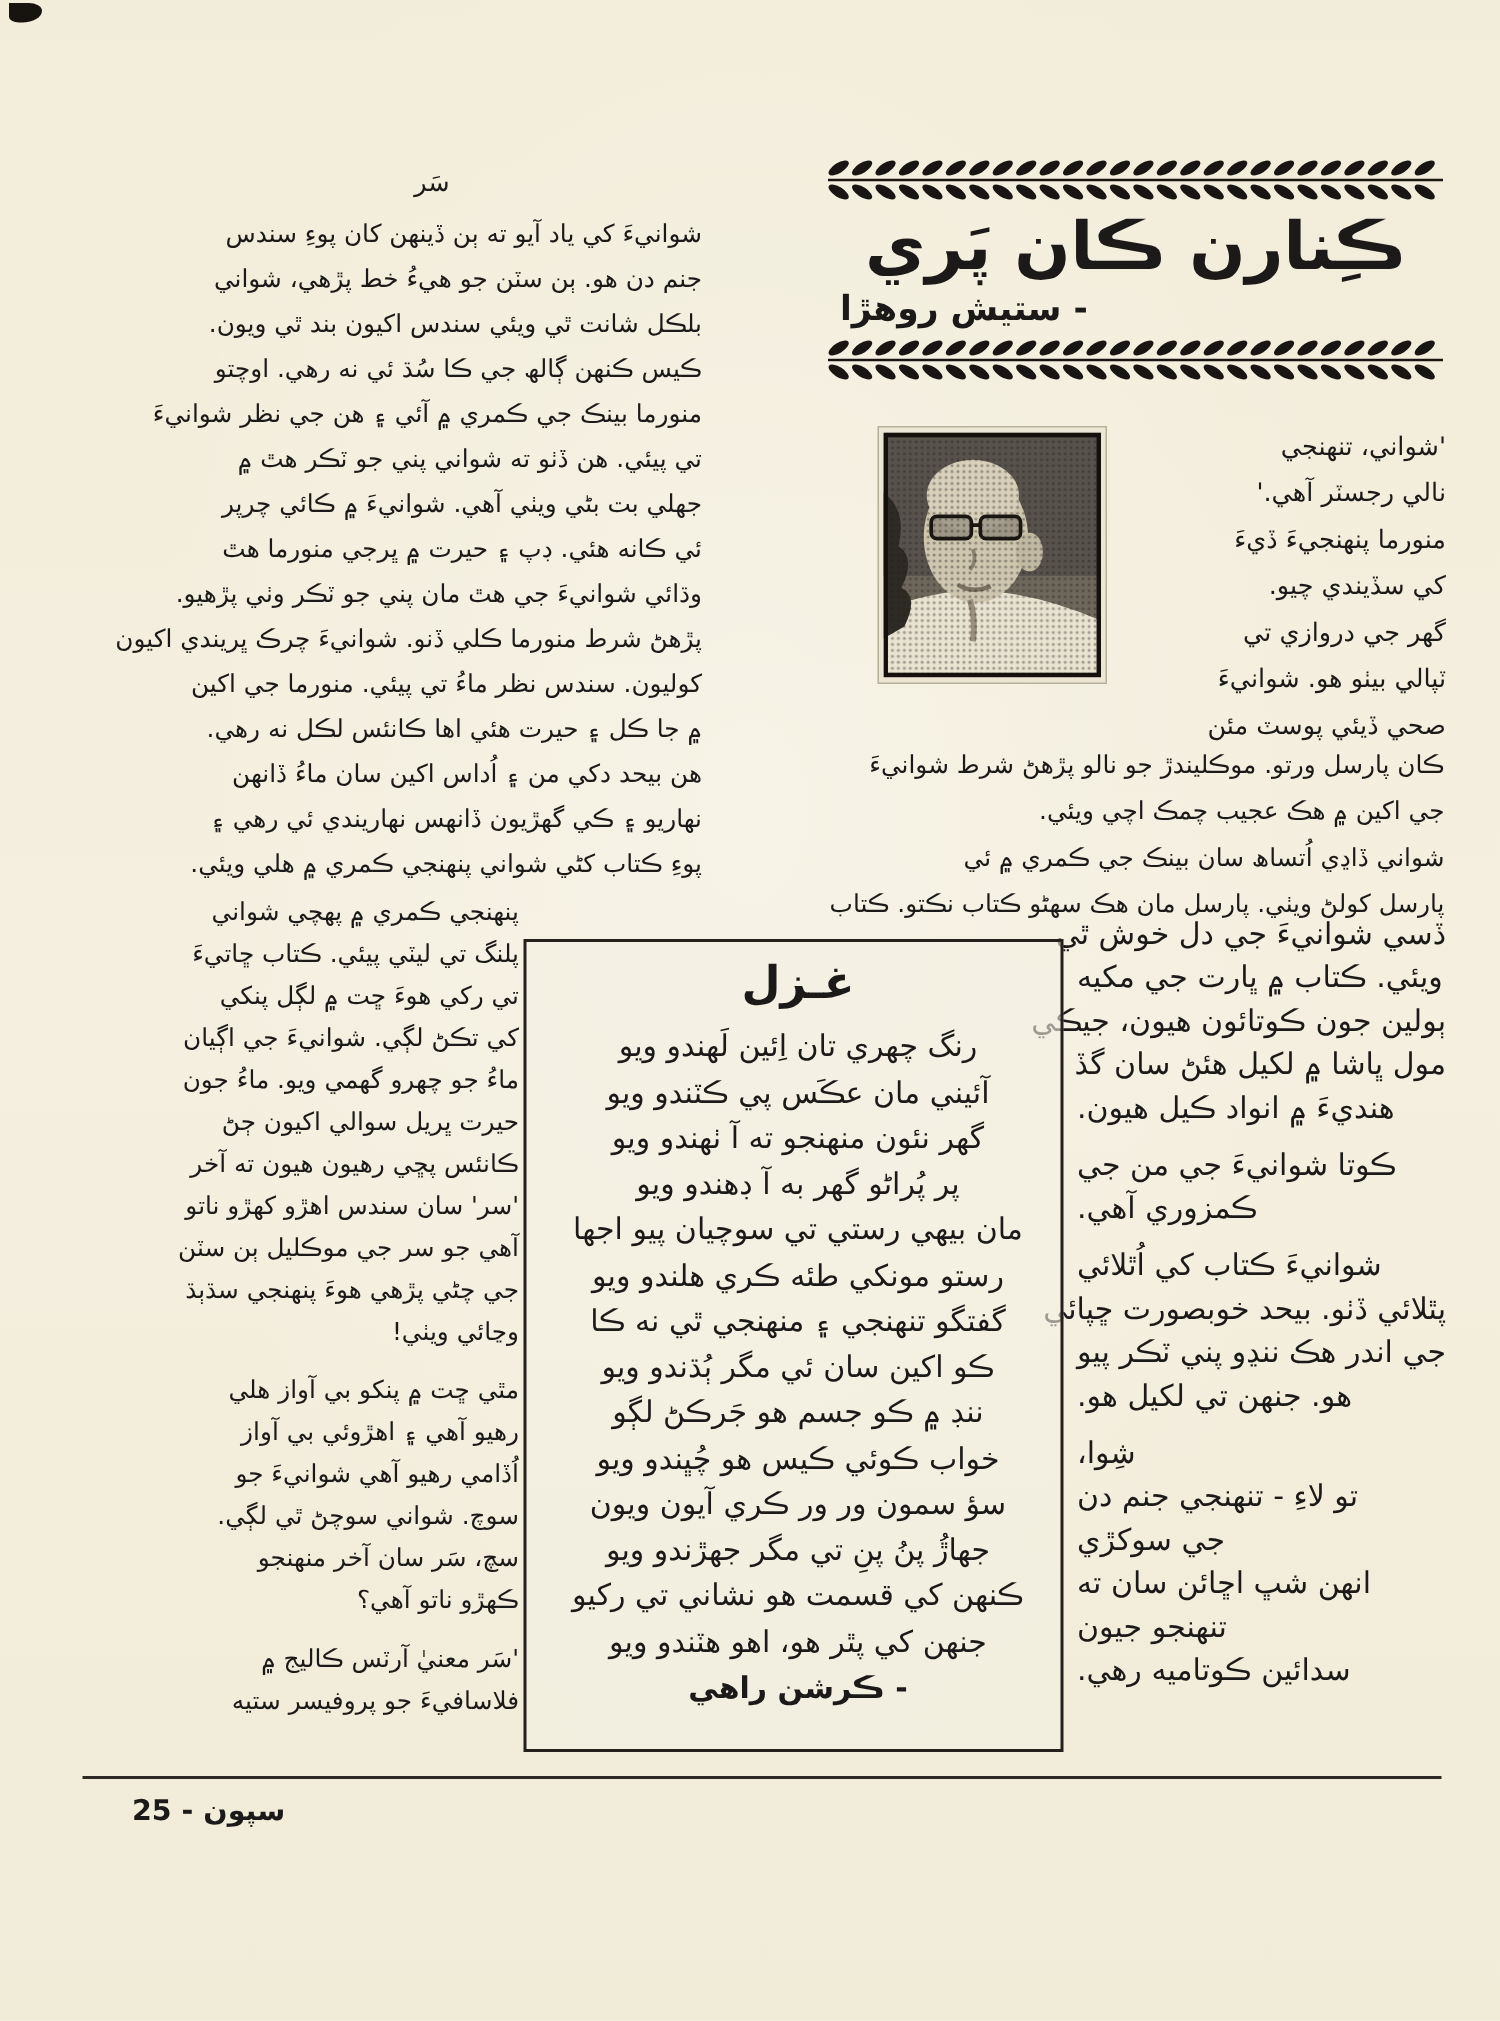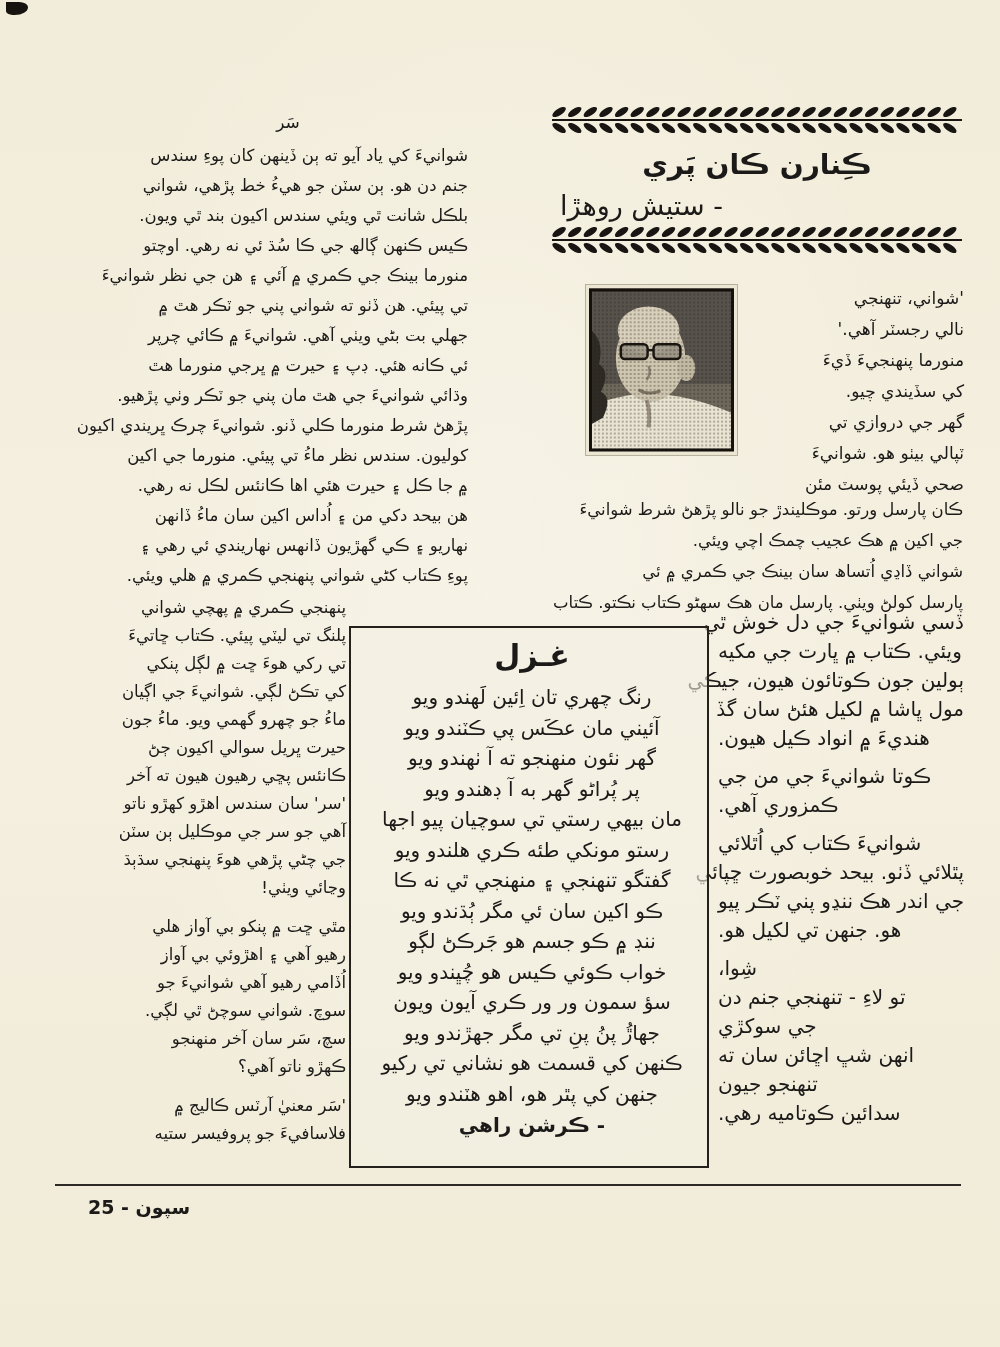--- a/index.html
+++ b/index.html
@@ -18,22 +18,22 @@
   
   .corner-mark{position:absolute;left:6px;top:2px;width:22px;height:13px;background:#17140f;border-radius:0 40% 60% 30%;}
   
   .catchword{position:absolute;left:258px;top:112px;width:60px;text-align:center;font-size:17px;}
   .left-wide{position:absolute;left:82px;top:141px;width:386px;font-size:16.5px;line-height:30px;text-align:right;}
   .left-narrow{position:absolute;left:82px;top:594px;width:264px;font-size:16.5px;line-height:28px;text-align:right;}
   .left-narrow .para + .para{margin-top:11px;}
   
   .header{position:absolute;left:552px;top:103px;width:410px;}
   .laurel{display:block;width:100%;height:34px;}
-  .page-title{font-size:28px;font-weight:bold;text-align:center;margin:2px 0 0 0;line-height:52px;letter-spacing:0;}
-  .byline{font-size:27px;font-weight:normal;text-align:left;margin:0 0 2px 8px;line-height:30px;}
+  .page-title{font-size:44px;font-weight:bold;text-align:center;margin:2px 0 0 0;line-height:52px;letter-spacing:0;}
+  .byline{font-size:23px;font-weight:bold;text-align:left;margin:0 0 2px 8px;line-height:30px;}
   
   .photo-wrap{position:absolute;left:585px;top:284px;width:153px;height:172px;background:#ece6d4;border:1px solid #b7b09a;padding:3px;box-sizing:border-box;}
   .photo-wrap svg{display:block;width:100%;height:100%;}
   
   .beside-photo{position:absolute;left:742px;top:283px;width:222px;font-size:17px;line-height:31px;text-align:right;}
   .right-wide{position:absolute;left:553px;top:494px;width:410px;font-size:16.5px;line-height:31px;text-align:right;}
   .right-narrow{position:absolute;left:718px;top:608px;width:246px;font-size:20px;line-height:29px;text-align:left;}
   .right-narrow .para + .para{margin-top:9px;}
   
   .ghazal-box{

